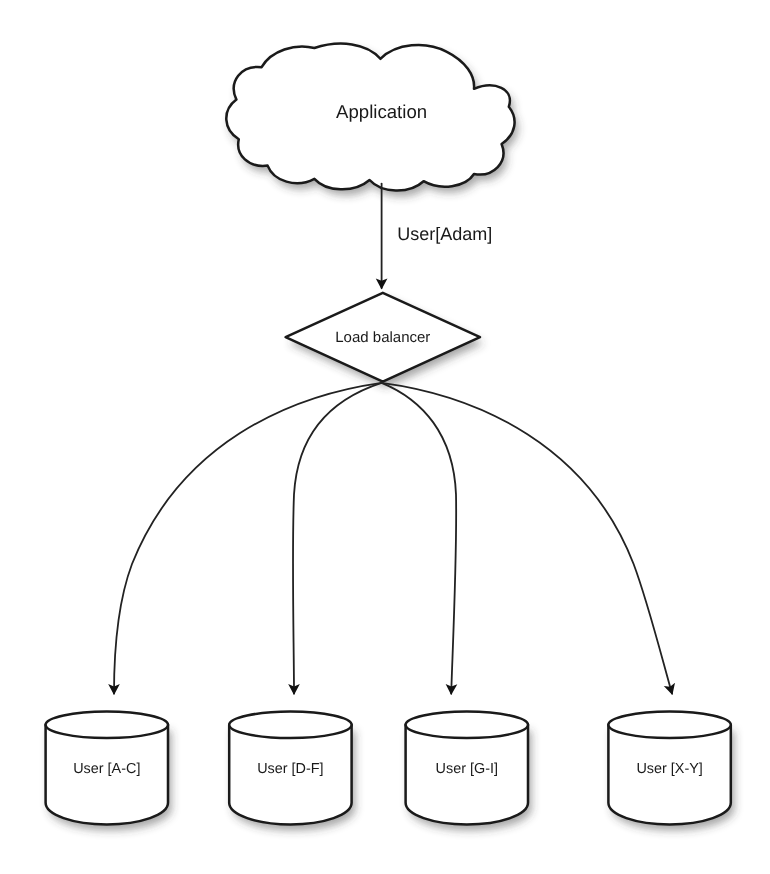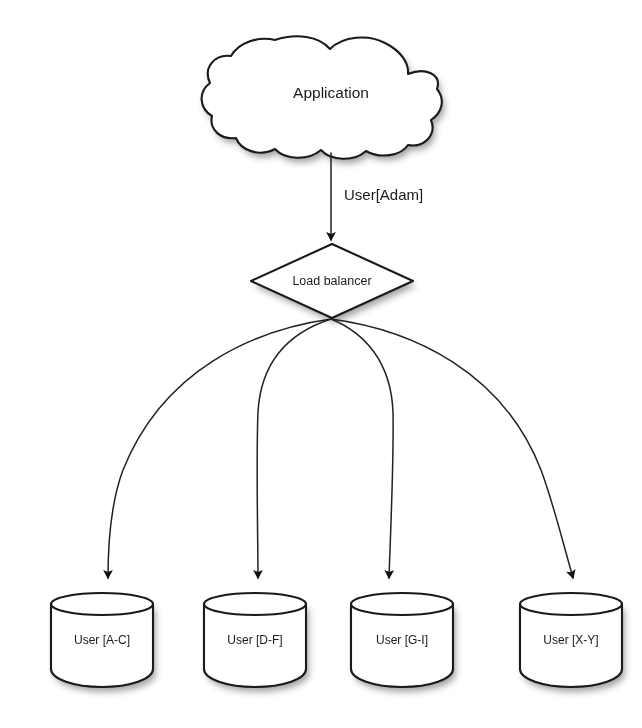--- a/index.html
+++ b/index.html
@@ -11,21 +11,21 @@
   body {
     width: 642px;
     height: 728px;
     font-family: "Liberation Sans", sans-serif;
     overflow: hidden;
     position: relative;
   }
   #diagram-root {
     position: absolute;
     top: 0;
-    left: 13px;
+    left: 0;
     width: 582px;
     height: 728px;
   }
   svg#diagram-canvas {
     display: block;
     width: 642px;
     height: 728px;
   }
   .shape-fill {
     fill: #ffffff;

